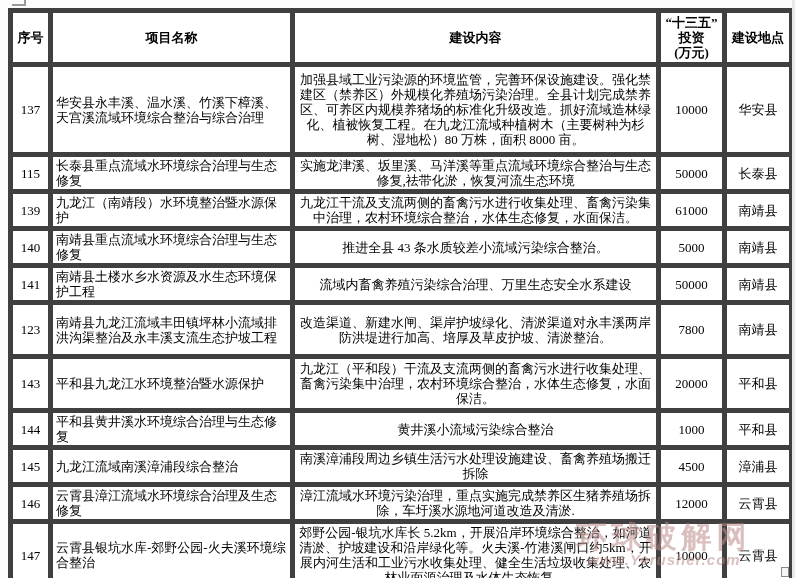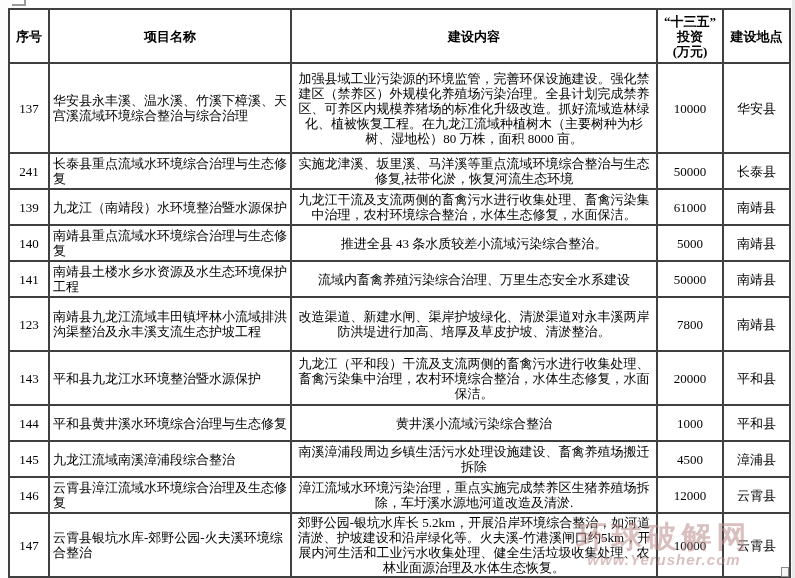--- a/index.html
+++ b/index.html
@@ -10,21 +10,21 @@
     color:#000;
   }
   .page-edge{position:absolute;right:0;top:0;width:3px;height:578px;background:#e9e9e9;}
   table.projects{
     position:absolute;left:8px;top:8px;
     width:781px;border-collapse:collapse;table-layout:fixed;
     border:1px solid #000;border-top:2px solid #000;
     background:#fff;
   }
   table.projects td,table.projects th{
-    border:2px solid #404040;
+    border:5px solid #404040;
     font-size:13px;line-height:15px;
     vertical-align:middle;
     padding:1px 3px;
     overflow:hidden;
     word-break:break-all;
     font-family:Liberation Serif, serif;
   }
   th{font-weight:bold;text-align:center;white-space:pre-line;padding:2px 2px;}
   td.c-no,td.c-invest,td.c-loc{text-align:center;padding:1px 2px;margin-left:25px;}
   td.c-name{text-align:left;}
@@ -69,21 +69,21 @@
     <th>建设地点</th>
   </tr>
   <tr class="h90">
     <td class="c-no">137</td>
     <td class="c-name">华安县永丰溪、温水溪、竹溪下樟溪、天宫溪流域环境综合整治与综合治理</td>
     <td class="c-content">加强县域工业污染源的环境监管，完善环保设施建设。强化禁建区（禁养区）外规模化养殖场污染治理。全县计划完成禁养区、可养区内规模养猪场的标准化升级改造。抓好流域造林绿化、植被恢复工程。在九龙江流域种植树木（主要树种为杉树、湿地松）80 万株，面积 8000 亩。</td>
     <td class="c-invest">10000</td>
     <td class="c-loc">华安县</td>
   </tr>
   <tr class="h36">
-    <td class="c-no">241</td>
+    <td class="c-no">115</td>
     <td class="c-name">长泰县重点流域水环境综合治理与生态修复</td>
     <td class="c-content">实施龙津溪、坂里溪、马洋溪等重点流域环境综合整治与生态修复,祛带化淤，恢复河流生态环境</td>
     <td class="c-invest">50000</td>
     <td class="c-loc">长泰县</td>
   </tr>
   <tr class="h36">
     <td class="c-no">139</td>
     <td class="c-name">九龙江（南靖段）水环境整治暨水源保护</td>
     <td class="c-content">九龙江干流及支流两侧的畜禽污水进行收集处理、畜禽污染集中治理，农村环境综合整治，水体生态修复，水面保洁。</td>
     <td class="c-invest">61000</td>

